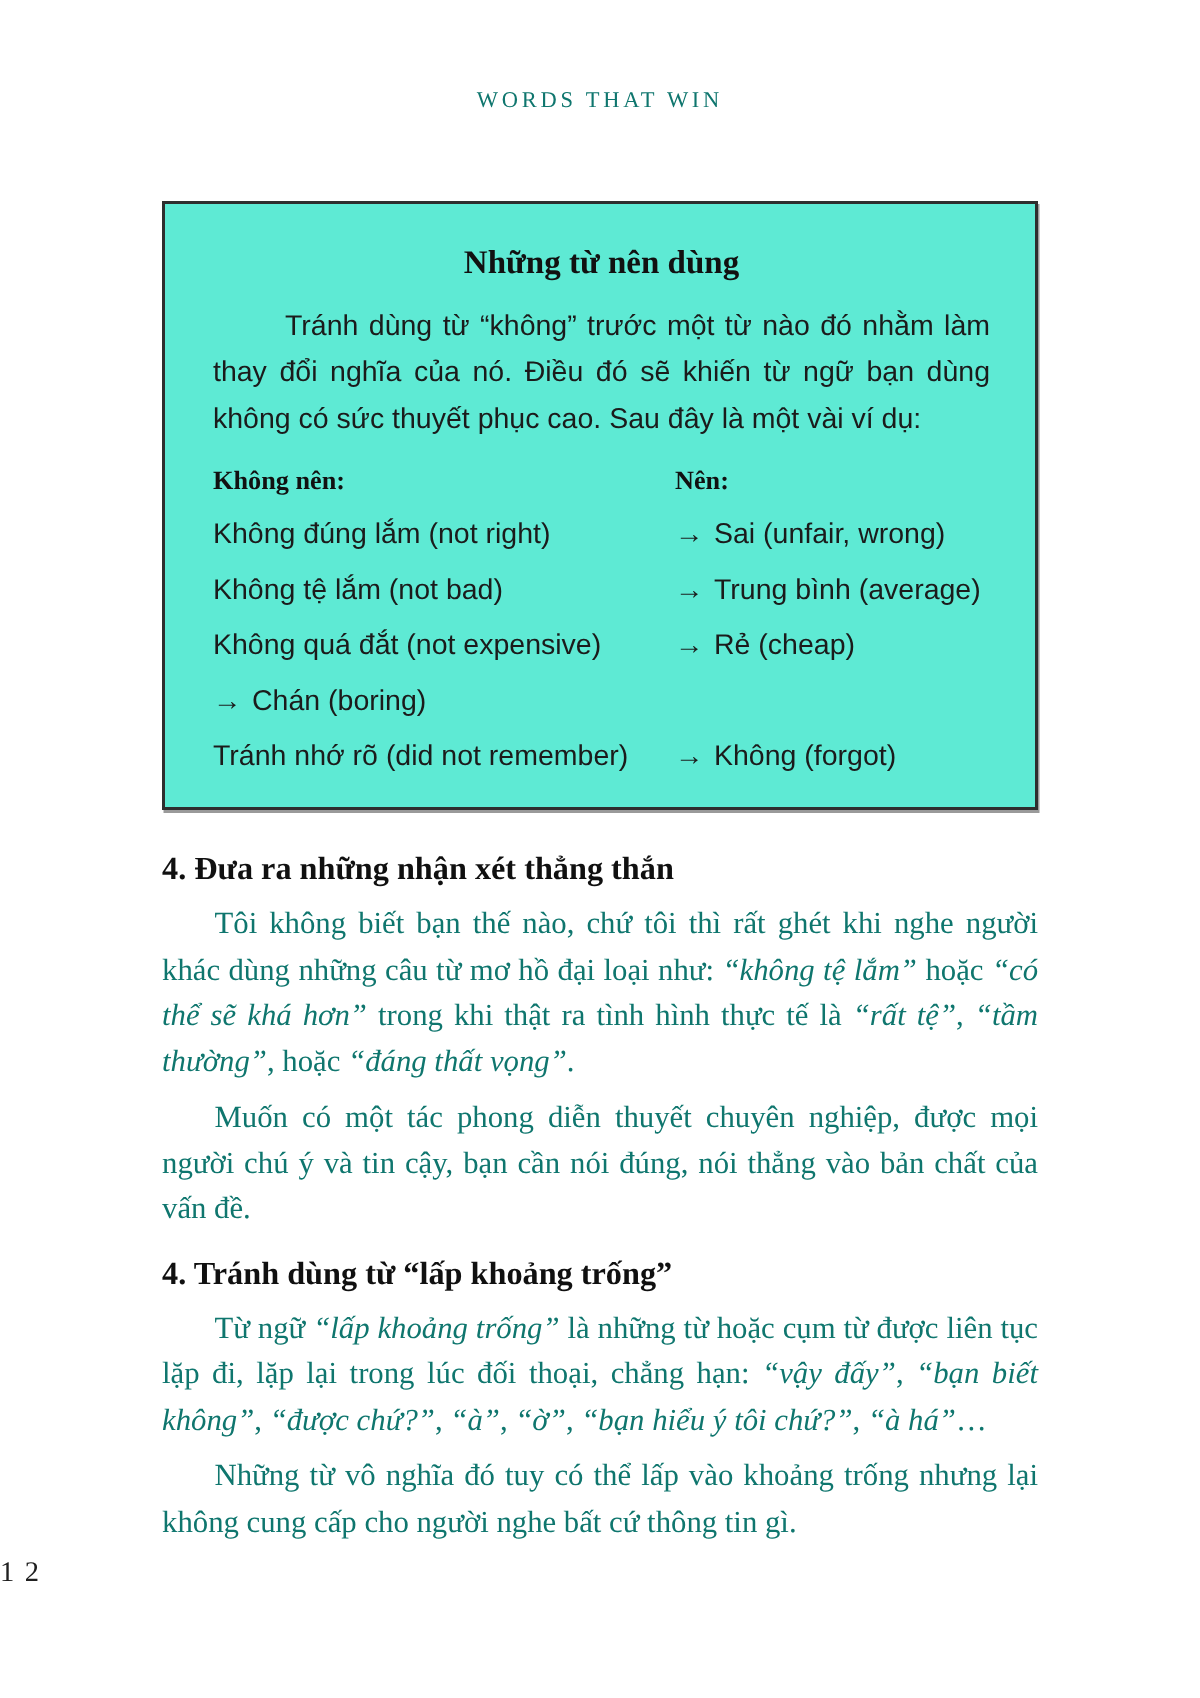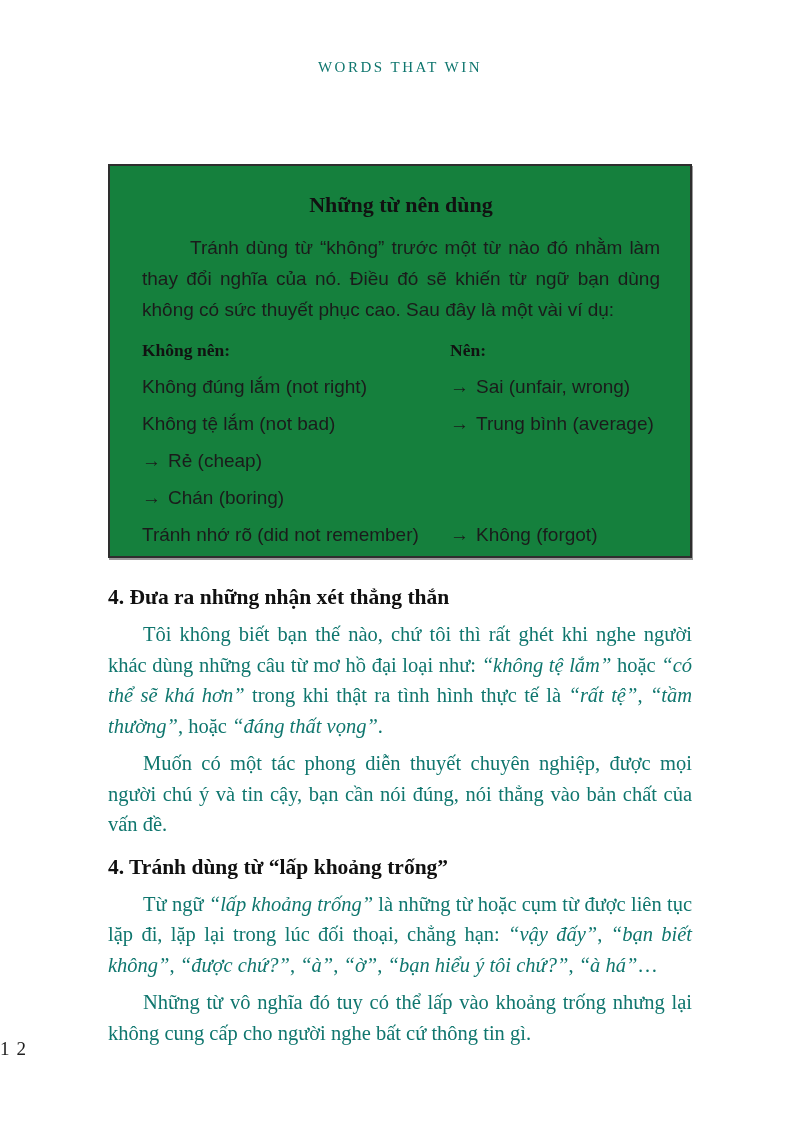--- a/index.html
+++ b/index.html
@@ -19,25 +19,25 @@
     letter-spacing: 2.5px;
     color: #0f766e;
     line-height: 18px;
   }
 
   .content { margin: 0 108px; width: 584px; }
 
   
   .example-box {
     box-sizing: border-box;
-    margin-top: 88px;
+    margin-top: 58px;
     border: 2px solid #2e2e2e;
-    background: #15803d;
+    background: #5eead4;
     box-shadow: 1px 2px 0 #9a9a9a;
-    padding: 26px 30px 10px 32px;
+    padding: 26px 30px 22px 32px;
   }
   .box-title {
     text-align: center;
     font-weight: bold;
     font-size: 22px;
     line-height: 26px;
     color: #111;
   }
   .box-intro {
     margin-top: 14px;
@@ -121,20 +121,21 @@
 
       <div class="ex-row">
         <div class="cell-dont">Không đúng lắm (not right)</div>
         <div class="cell-do"><span class="arrow">→</span><span>Sai (unfair, wrong)</span></div>
       </div>
       <div class="ex-row">
         <div class="cell-dont">Không tệ lắm (not bad)</div>
         <div class="cell-do"><span class="arrow">→</span><span>Trung bình (average)</span></div>
       </div>
       <div class="ex-row">
+        <div class="cell-dont">Không quá đắt (not expensive)</div>
         <div class="cell-do"><span class="arrow">→</span><span>Rẻ (cheap)</span></div>
       </div>
       <div class="ex-row">
         <div class="cell-do"><span class="arrow">→</span><span>Chán (boring)</span></div>
       </div>
       <div class="ex-row">
         <div class="cell-dont">Tránh nhớ rõ (did not remember)</div>
         <div class="cell-do"><span class="arrow">→</span><span>Không (forgot)</span></div>
       </div>
     </div>

